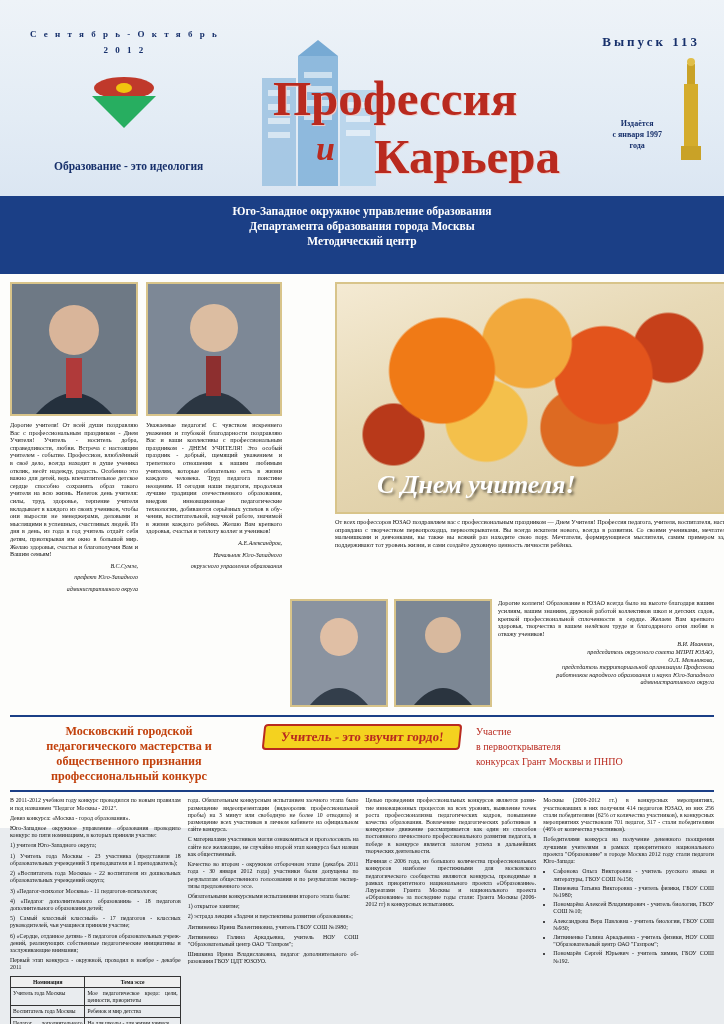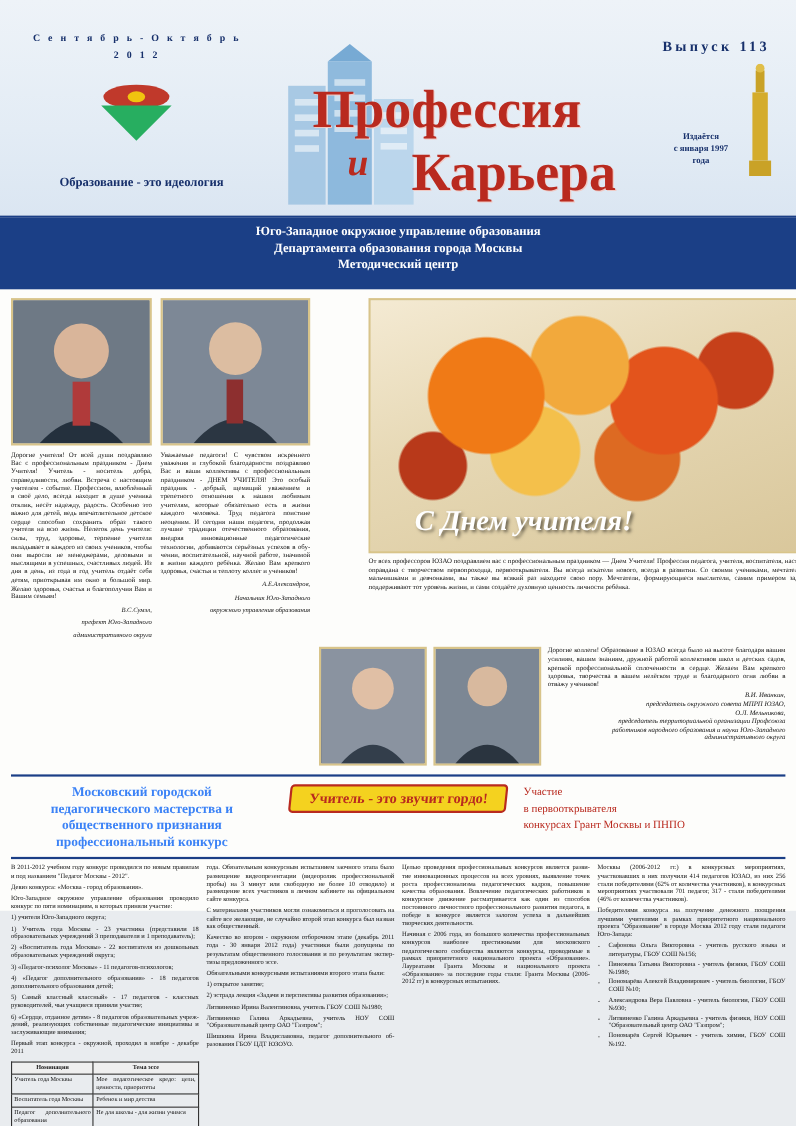--- a/index.html
+++ b/index.html
@@ -43,21 +43,21 @@
     position:absolute;left:54px;top:160px;
     font-size:11.5px;font-weight:bold;color:#17306b;text-align:right;
   }
   .title-wrap{
     position:absolute;left:200px;top:34px;width:420px;height:160px;
   }
   .bld{
     position:absolute;left:52px;top:4px;
   }
   .title1{
-    position:absolute;left:84px;top:36px;
+    position:absolute;left:73px;top:36px;
     font-size:49px;font-weight:bold;color:#b92a1f;
     font-family:"Liberation Serif",serif;
     letter-spacing:0px;
     text-shadow:1px 1px 0 #f0c9c4;
   }
   .title-i{
     position:absolute;left:116px;top:96px;
     font-size:34px;font-weight:bold;color:#b92a1f;font-style:italic;
   }
   .title2{
@@ -69,21 +69,21 @@
     position:absolute;right:62px;top:118px;
     font-size:8px;color:#17306b;text-align:center;line-height:11px;font-weight:bold;
   }
   .tower{
     position:absolute;right:20px;top:58px;width:26px;height:108px;
   }
   
   .subhead{
     background:#1b3f86;color:#fff;
     text-align:center;
-    padding:6px 0 14px 0;
+    padding:6px 0 25px 0;
     font-size:11.5px;font-weight:bold;line-height:15px;
   }
   
   .top-zone{
     position:relative;
     padding:8px 10px 4px 10px;
     display:flex;gap:8px;
   }
   .col-a{width:128px;}
   .col-b{width:136px;}
@@ -128,21 +128,21 @@
   .sz-mid{width:200px;display:flex;gap:6px;}
   .sz-right{flex:1;font-size:6.2px;line-height:7.6px;text-align:justify;}
   .pC{width:94px;height:104px;background:linear-gradient(160deg,#8a93a0,#3b4652 60%,#1d242c);border:2px solid #d8c48a;position:relative;}
   .pD{width:94px;height:104px;background:linear-gradient(160deg,#7c8794,#343e49 60%,#171d25);border:2px solid #d8c48a;position:relative;}
   
   .banner-zone{
     position:relative;
     display:flex;align-items:flex-start;gap:6px;
     padding:2px 10px 4px 10px;
   }
-  .hl-left{width:238px;color:#3b82f6;font-weight:bold;font-size:12.2px;line-height:15px;text-align:center;}
+  .hl-left{width:238px;color:#c2410c;font-weight:bold;font-size:12.2px;line-height:15px;text-align:center;}
   .hl-center{flex:1;text-align:center;}
   .ribbon{
     display:inline-block;
     background:#f4d21f;
     border:2px solid #b92a1f;
     border-radius:4px;
     color:#b92a1f;font-weight:bold;font-size:13px;
     padding:3px 16px;
     transform:skewX(-6deg);
   }

